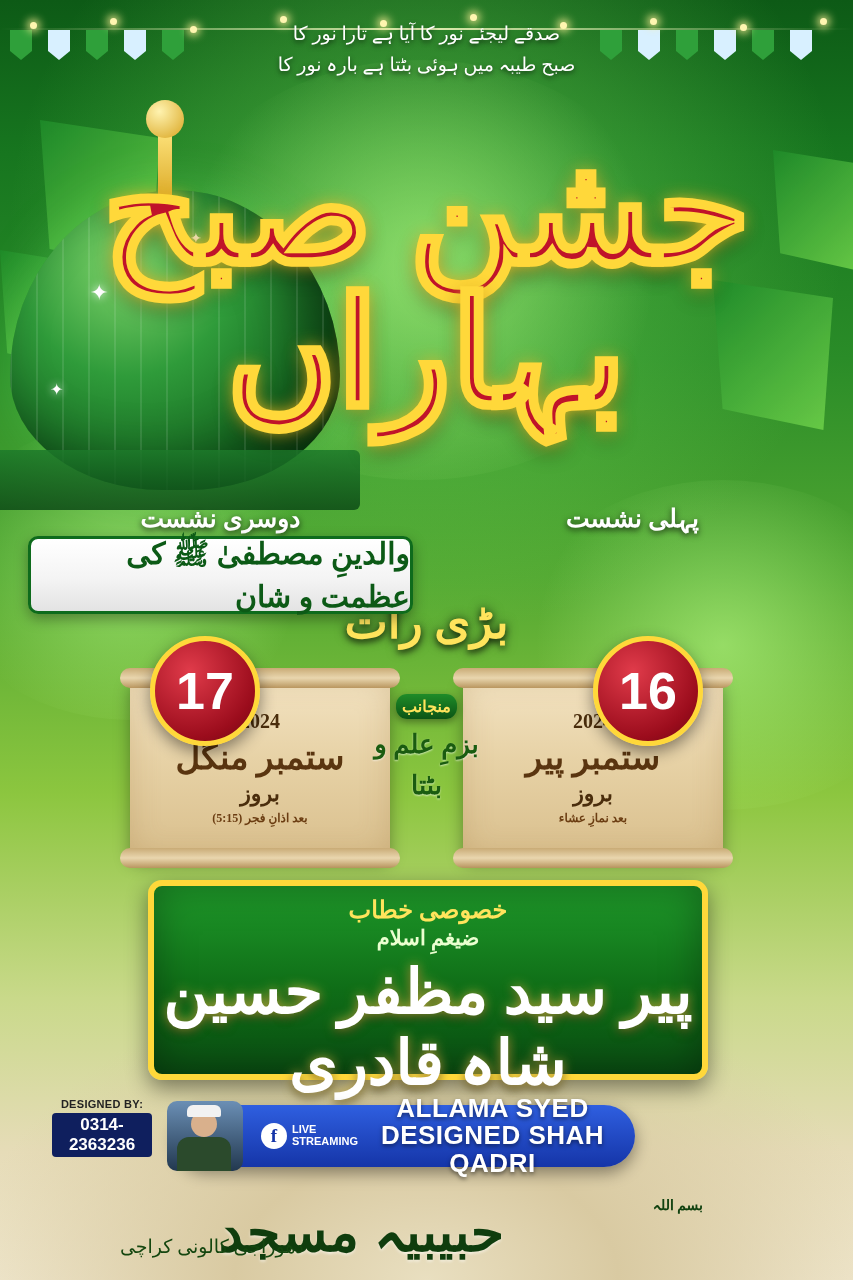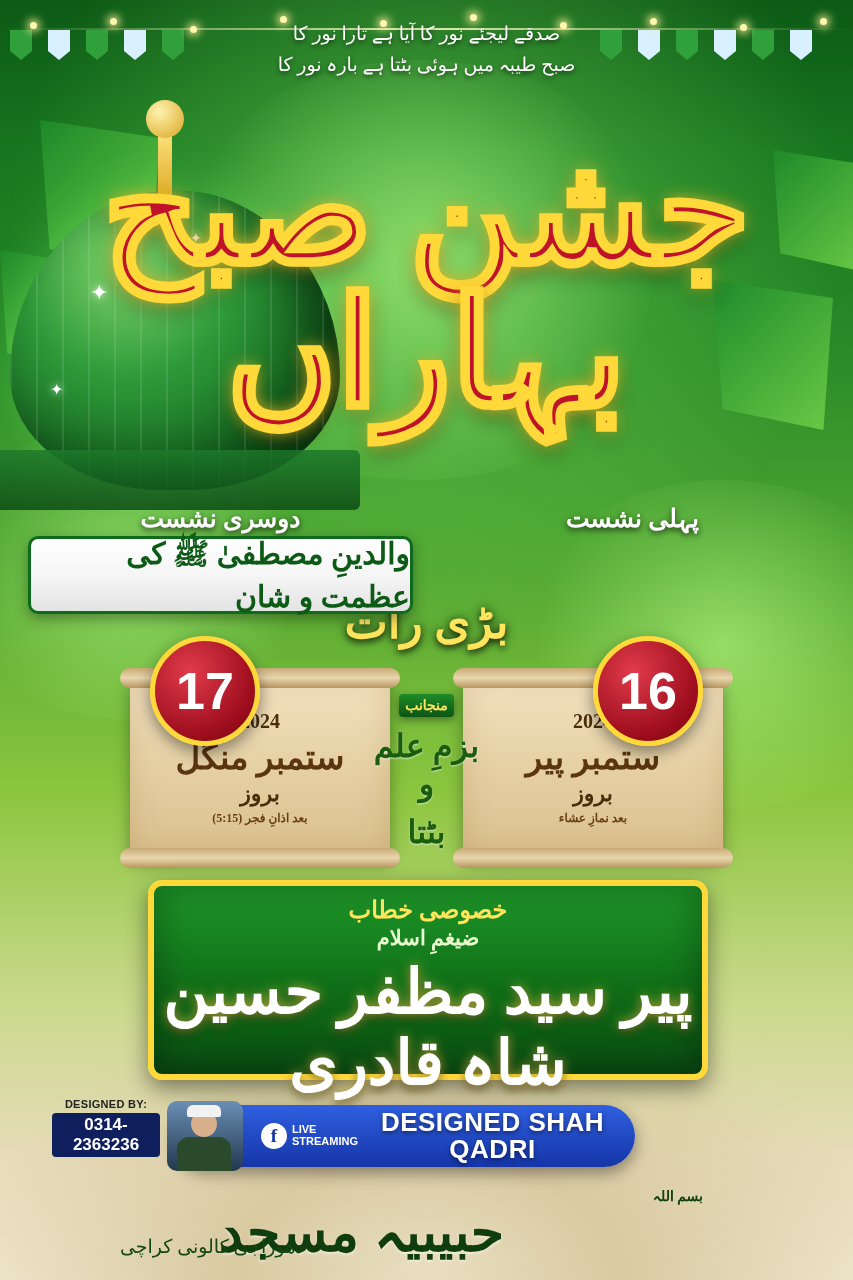--- a/index.html
+++ b/index.html
@@ -161,26 +161,26 @@
   .badge-r { right:150px; }
   .badge-l { left:150px; }
 
   .mid-tag {
     position:absolute; left:50%; transform:translateX(-50%); top:58px;
     width:120px; text-align:center; direction:rtl;
     font-family:"Liberation Serif", serif;
   }
   .mid-tag .ribbon {
     background:linear-gradient(180deg,#1e8c28,#0c5415);
-    color:#ffe45c; font-size:14px; font-weight:bold;
-    padding:3px 6px; border-radius:4px; display:inline-block;
+    color:#ffe45c; font-size:16px; font-weight:bold;
+    padding:3px 6px; border-radius:11px; display:inline-block;
     box-shadow:0 3px 8px rgba(0,0,0,.4);
   }
   .mid-tag .l1, .mid-tag .l2 {
-    margin-top:10px; font-size:32px; font-weight:bold; color:#1a5c10;
+    margin-top:10px; font-size:26px; font-weight:bold; color:#1a5c10;
     text-shadow:0 1px 2px rgba(255,255,255,.6);
   }
 
   
   .speaker {
     position:absolute; left:148px; top:880px; width:560px; height:200px;
     background:linear-gradient(180deg,#1f9a2a 0%, #0f6d17 55%, #0a4d12 100%);
     border:6px solid #ffd83a; border-radius:14px;
     box-shadow:0 8px 22px rgba(0,0,0,.45), inset 0 0 40px rgba(0,0,0,.35);
     text-align:center; direction:rtl; padding-top:10px;
@@ -188,21 +188,21 @@
   .sp-top { font-family:"Liberation Serif", serif; font-size:24px; font-weight:bold; color:#ffe45c; }
   .sp-sub { font-family:"Liberation Serif", serif; font-size:21px; font-weight:bold; color:#eaffd0; margin-top:2px;}
   .sp-name {
     font-family:"Liberation Serif", serif; font-size:62px; font-weight:bold;
     color:#ffffff; margin-top:6px; line-height:1.15;
     text-shadow:0 0 12px rgba(255,220,80,.7), 0 4px 10px rgba(0,0,0,.6);
   }
 
   
   .designer {
-    position:absolute; left:52px; top:1098px; width:108px; text-align:center;
+    position:absolute; left:52px; top:1098px; width:100px; text-align:center;
     font-family:"Liberation Sans", sans-serif;
   }
   .designer .lbl { font-size:11px; font-weight:bold; color:#222; letter-spacing:.3px; }
   .designer .card {
     margin-top:3px; background:linear-gradient(180deg,#1f3fb5,#0d2170);
     border-radius:5px; padding:6px 4px; color:#fff;
   }
   .designer .brand { font-family:"Liberation Serif", serif; font-size:18px; font-style:italic; }
   .designer .ar { font-size:11px; }
   .designer .phone {
@@ -234,21 +234,21 @@
   .live-lbl { color:#fff; font-size:11px; font-weight:bold; margin-left:5px; line-height:1.05; }
   .live-name {
     flex:1; text-align:center; color:#fff; font-weight:bold;
     font-size:26px; line-height:1.05; letter-spacing:.5px; padding-right:8px;
     text-shadow:0 2px 4px rgba(0,0,0,.5);
   }
 
   
   .footer { position:absolute; left:0; bottom:0; width:853px; height:120px; }
   .foot-crest {
-    position:absolute; right:150px; bottom:76px; text-align:center;
+    position:absolute; right:150px; bottom:67px; text-align:center;
     direction:rtl; font-family:"Liberation Serif", serif;
     color:#10410f; font-size:14px; font-weight:bold; line-height:1.1;
   }
   .foot-name {
     position:absolute; left:0; bottom:16px; width:723px; text-align:center;
     direction:rtl; font-family:Liberation Sans, sans-serif;
     font-size:54px; font-weight:bold; color:#0f3d0d;
     text-shadow:0 2px 3px rgba(255,255,255,.45);
     margin-top:24px;
   }
@@ -370,20 +370,21 @@
       <div class="lp-body"></div>
       <div class="lp-head"></div>
       <div class="lp-cap"></div>
     </div>
     <div class="fb">f</div>
     <div class="live-lbl">
       <div>LIVE</div>
       <div>STREAMING</div>
     </div>
     <div class="live-name">
+      <div>ALLAMA SYED</div>
       <div>DESIGNED SHAH QADRI</div>
     </div>
   </div>
 
   <div class="footer">
     <div class="foot-crest">بسم اللہ</div>
     <div class="foot-name">حبیبیہ مسجد</div>
     <div class="foot-addr" style="bottom:22px; text-align:left; padding-left:120px;">دھوراجی کالونی کراچی</div>
   </div>
 

